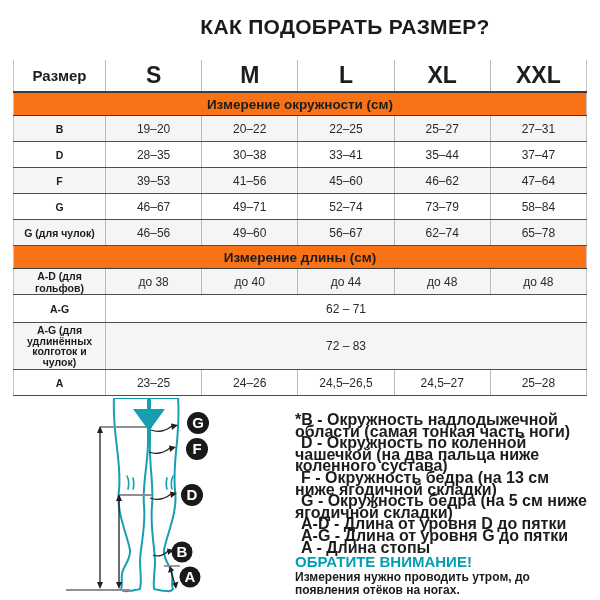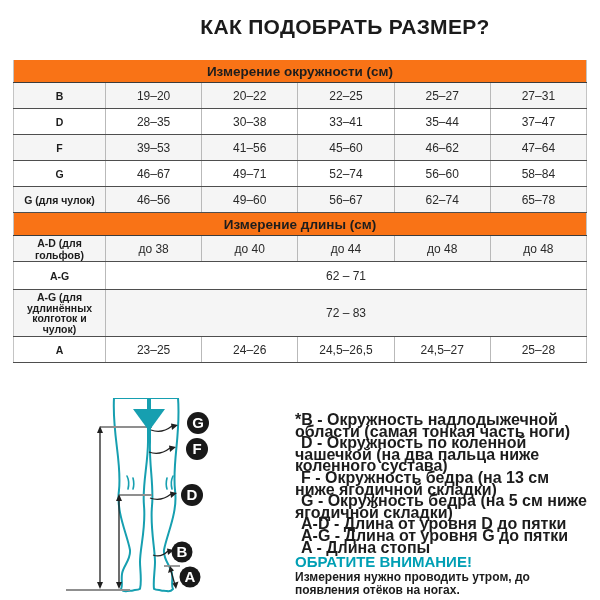--- a/index.html
+++ b/index.html
@@ -56,20 +56,28 @@
   <table class="size-table">
     <colgroup>
         <col class="c-lbl">
         <col>
         <col>
         <col>
         <col>
         <col>
       </colgroup>
     <tbody>
+      <tr class="hdr">
+        <td class="hdr-lbl first">Размер</td>
+        <td class="size">S</td>
+        <td class="size">M</td>
+        <td class="size">L</td>
+        <td class="size">XL</td>
+        <td class="size last">XXL</td>
+      </tr>
       <tr class="sect">
         <td colspan="6" class="first last">Измерение окружности (см)</td>
       </tr>
       <tr class="data alt">
         <td class="lbl first">B</td>
         <td class="val">19–20</td>
         <td class="val">20–22</td>
         <td class="val">22–25</td>
         <td class="val">25–27</td>
         <td class="val last">27–31</td>
@@ -88,21 +96,21 @@
         <td class="val">41–56</td>
         <td class="val">45–60</td>
         <td class="val">46–62</td>
         <td class="val last">47–64</td>
       </tr>
       <tr class="data">
         <td class="lbl first">G</td>
         <td class="val">46–67</td>
         <td class="val">49–71</td>
         <td class="val">52–74</td>
-        <td class="val">56–60</td>
+        <td class="val">73–79</td>
         <td class="val last">58–84</td>
       </tr>
       <tr class="data alt">
         <td class="lbl first">G (для чулок)</td>
         <td class="val">46–56</td>
         <td class="val">49–60</td>
         <td class="val">56–67</td>
         <td class="val">62–74</td>
         <td class="val last">65–78</td>
       </tr>

